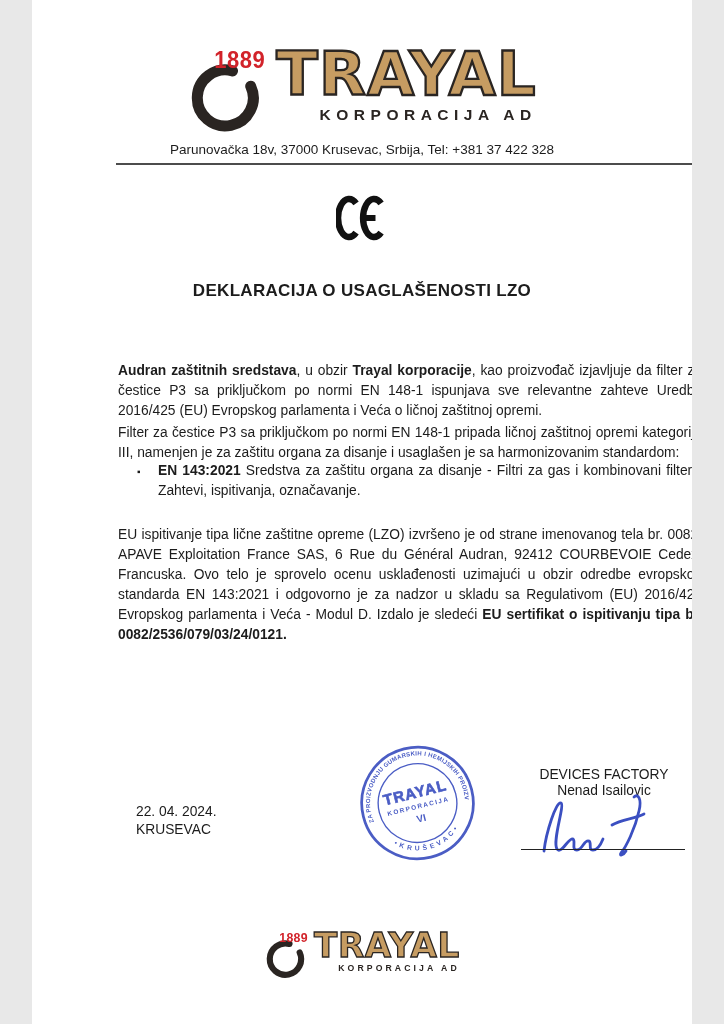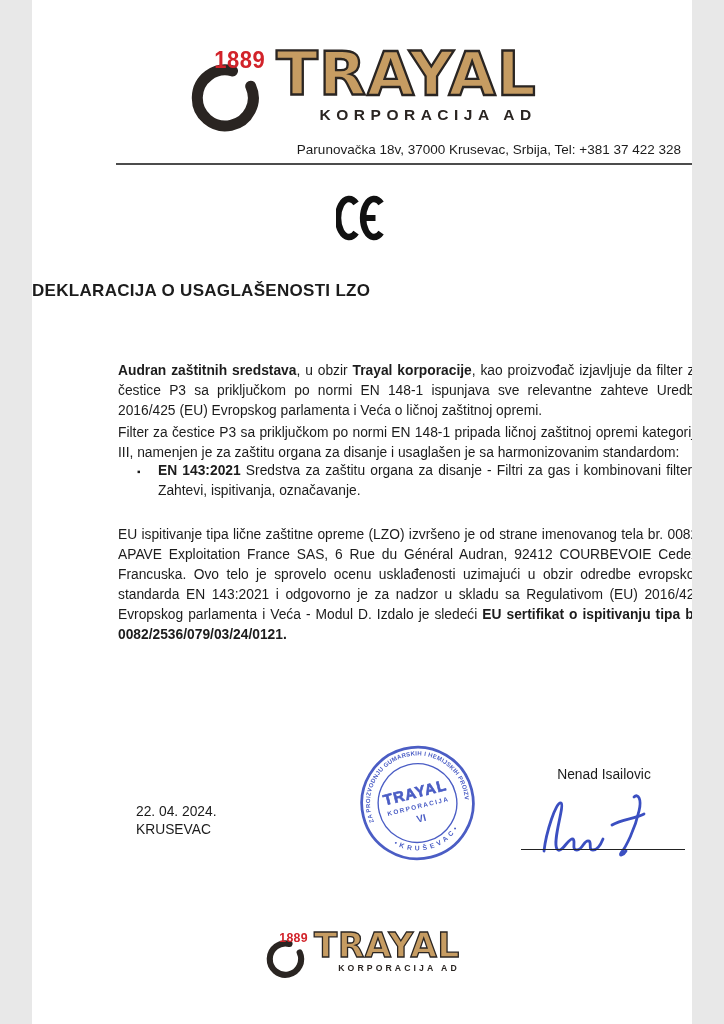--- a/index.html
+++ b/index.html
@@ -28,26 +28,26 @@
     font-size:15.5px; font-weight:bold; letter-spacing:5.5px;
     color:#2a2522; margin-top:4px; align-self:flex-end; white-space:nowrap;
   }
   .logo-main { position:absolute; top:46px; left:50%; transform:translateX(-50%); }
   .logo-footer {
     position:absolute; top:930px; left:50%;
     transform:scale(0.56) translateX(-50%); transform-origin:0 0;
   }
 
   
-  .address { position:absolute; top:142px; left:0; right:11px; text-align:right; font-size:13.5px; }
+  .address { position:absolute; top:142px; left:0; right:0; text-align:center; font-size:13.5px; }
   .rule { position:absolute; top:163px; left:84px; width:592px; border:none; border-top:2px solid #4c4c4c; margin:0; }
 
   
   .ce { position:absolute; top:193px; left:50%; transform:translateX(-50%); }
-  .doc-title { position:absolute; top:270px; left:0; right:0; font-size:17px; font-weight:bold; letter-spacing:0.3px; }
+  .doc-title { position:absolute; top:270px; left:0; right:0; text-align:center; font-size:17px; font-weight:bold; letter-spacing:0.3px; }
 
   
   .par { position:absolute; left:86px; width:584px; font-size:13.8px; line-height:20px; text-align:justify; }
   .p1 { top:311px; text-align:left; }
   .p2 { top:347px; }
   .p3 { top:409px; }
   .bullet { top:461px; padding-left:40px; width:544px; position:absolute; }
   .bullet-marker { position:absolute; left:19px; top:1px; font-size:10px; }
   .p4 { top:511px; }
   b { font-weight:bold; }
@@ -121,20 +121,21 @@
       <text font-size="7.4" font-weight="bold" fill="#3C50C0" text-anchor="middle" letter-spacing="0.8">
         <textPath href="#stamp-bottom-arc" startOffset="50%">• K R U Š E V A C •</textPath>
       </text>
       <text x="70" y="64" text-anchor="middle" font-size="16.5" font-weight="bold" fill="#3C50C0" letter-spacing="1.2" stroke="#3C50C0" stroke-width="0.7">TRAYAL</text>
       <text x="70" y="76" text-anchor="middle" font-size="7" font-weight="bold" fill="#3C50C0" letter-spacing="1.6">KORPORACIJA</text>
       <text x="70" y="91" text-anchor="middle" font-size="11" font-weight="bold" fill="#3C50C0">VI</text>
     </svg>
   </div>
 
   <div class="director">
+    <div>DEVICES FACTORY</div>
     <div class="name">Nenad Isailovic</div>
   </div>
 
   <div class="signature">
     <svg width="150" height="70" viewBox="0 0 150 70">
       <g fill="none" stroke="#3B4FC1" stroke-width="2.8" stroke-linecap="round" stroke-linejoin="round">
         <path d="M14 62 C 16 44, 26 12, 31 14 C 35 16, 22 52, 27 60 C 31 66, 39 48, 43 50 C 46 52, 41 61, 47 61 C 53 61, 54 50, 59 52 C 62 54, 58 61, 63 61 C 68 61, 71 55, 73 50"></path>
         <path d="M104 8 C 108 4, 112 10, 109 22 C 105 40, 96 58, 91 64 C 89 67, 93 67, 96 62"></path>
         <path d="M82 36 C 92 30, 104 30, 114 25"></path>
       </g>

